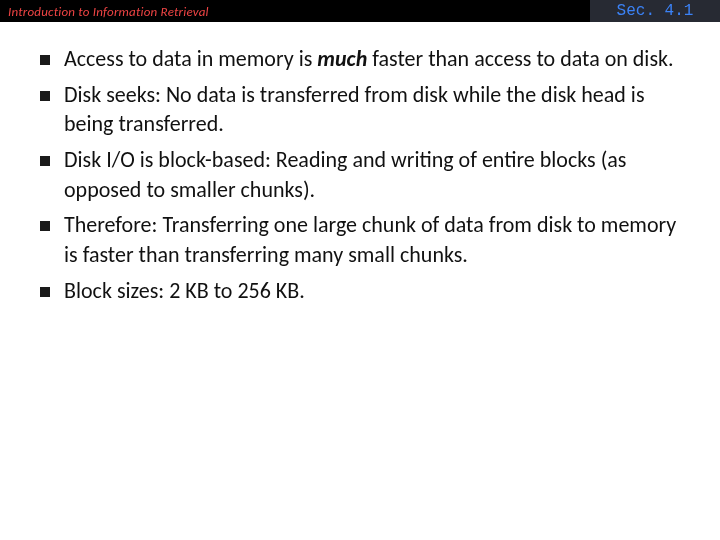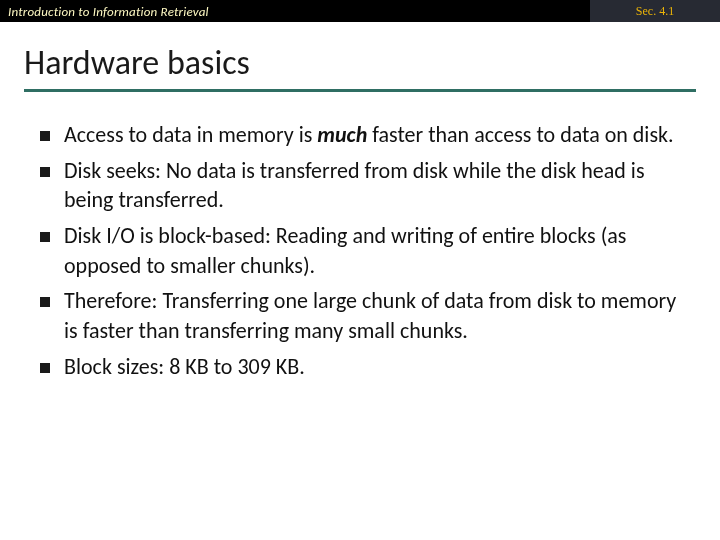--- a/index.html
+++ b/index.html
@@ -1,45 +1,41 @@
 <!DOCTYPE html>
 <html><head>
 <meta charset="utf-8">
 <style>
   * { margin: 0; padding: 0; box-sizing: border-box; }
   html, body { width: 720px; height: 540px; background: #fff; font-family: Calibri, "Segoe UI", Arial, sans-serif; }
   .slide { width: 720px; height: 540px; position: relative; }
   .topbar { height: 22px; background: #000; display: flex; align-items: center; }
-  .topbar-left { color: #fef9c3; font-style: italic; font-size: 13px; padding-left: 8px; flex: 1; letter-spacing: 0.2px; }
+  .topbar-left { color: #ef4444; font-style: italic; font-size: 13px; padding-left: 8px; flex: 1; letter-spacing: 0.2px; }
   .topbar-right { background: #272a33; height: 22px; width: 130px; display: flex; align-items: center; justify-content: center; }
-  .topbar-right span { color: #eab308; font-size: 12px; font-family: Liberation Serif, serif; }
+  .topbar-right span { color: #3b82f6; font-size: 16px; font-family: Liberation Mono, monospace; }
   .title-wrap { padding: 20px 24px 6px 24px; }
   .title { font-size: 34px; color: #1a1a1a; font-weight: 400; font-family: Calibri, "Segoe UI", Arial, sans-serif; }
   .rule { margin-top: 6px; border: none; height: 3px; background: #2f6e63; }
   .content { padding: 22px 40px 0 40px; }
   .bullet { display: flex; align-items: flex-start; margin-bottom: 6px; }
   .marker { width: 10px; height: 10px; background: #1a1a1a; margin-top: 11px; margin-right: 14px; flex-shrink: 0; }
   .text { font-size: 22px; line-height: 1.35; color: #111; }
   .text strong { font-weight: 700; font-style: italic; }
 </style>
 </head>
 <body>
 <div class="slide">
 
   <div class="topbar">
     <div class="topbar-left">Introduction to Information Retrieval</div>
     <div class="topbar-right">
       <span>Sec. 4.1</span>
     </div>
   </div>
 
-  <div class="title-wrap">
-    <h1 class="title">Hardware basics</h1>
-    <hr class="rule">
-  </div>
 
   <div class="content">
 
   <div class="bullet">
         <div class="marker"></div>
         <div class="text"><span>Access to data in memory is </span><strong>much</strong><span> faster than access to data on disk.</span></div>
       </div>
       <div class="bullet">
         <div class="marker"></div>
         <div class="text">Disk seeks: No data is transferred from disk while the disk head is being transferred.</div>
@@ -47,17 +43,17 @@
       <div class="bullet">
         <div class="marker"></div>
         <div class="text">Disk I/O is block-based: Reading and writing of entire blocks (as opposed to smaller chunks).</div>
       </div>
       <div class="bullet">
         <div class="marker"></div>
         <div class="text">Therefore: Transferring one large chunk of data from disk to memory is faster than transferring many small chunks.</div>
       </div>
       <div class="bullet">
         <div class="marker"></div>
-        <div class="text">Block sizes: 8 KB to 309 KB.</div>
+        <div class="text">Block sizes: 2 KB to 256 KB.</div>
       </div>
     </div>
 
 </div>
 
 </body></html>

